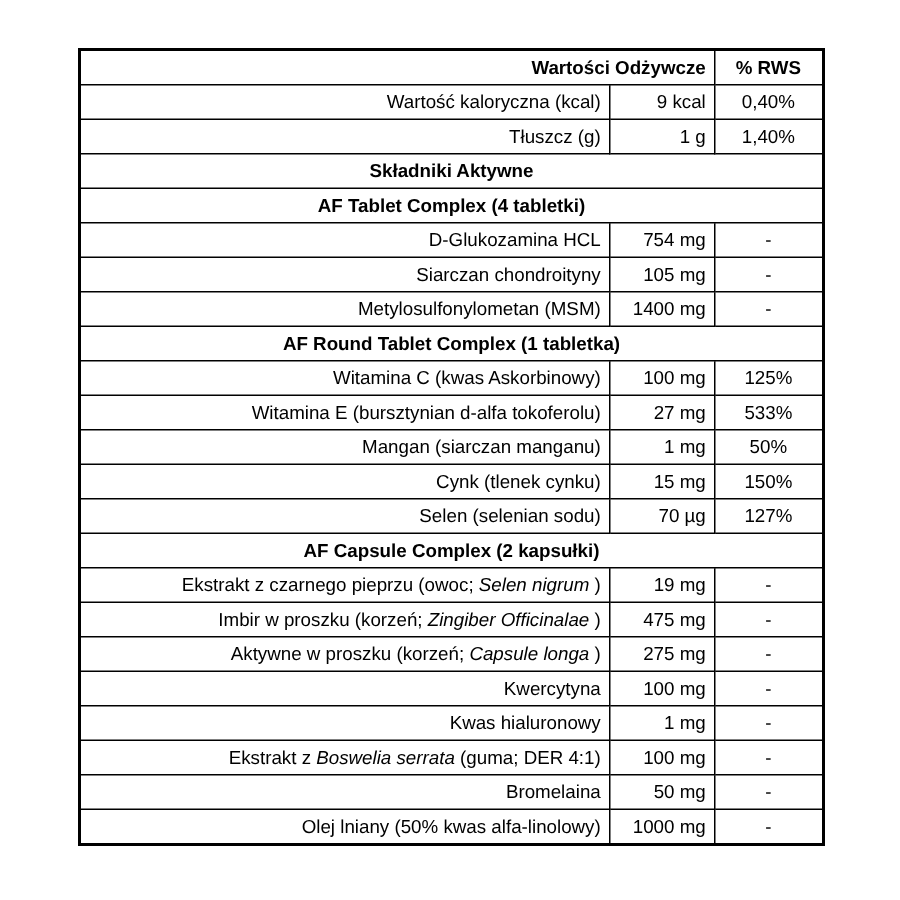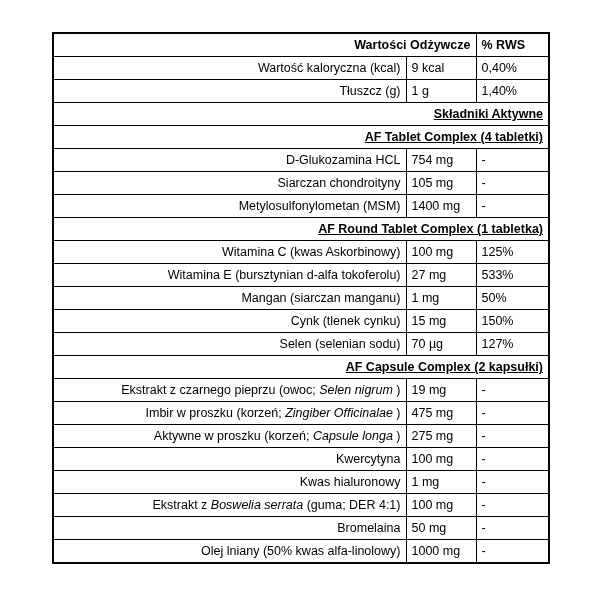--- a/index.html
+++ b/index.html
@@ -39,32 +39,31 @@
     line-height: 22px;
     padding: 0 5px;
     font-size: 12.5px;
     white-space: nowrap;
     overflow: hidden;
     vertical-align: middle;
     box-sizing: border-box;
   }
 
   td.name   { text-align: right; }
-  td.amount { }
-  td.rws    { text-align: left; margin-top: 21px; }
+  td.amount { text-align: right; }
+  td.rws    { text-align: center; margin-top: 21px; }
 
   tr.section-row td,
   tr.head-row td.head-title,
   tr.head-row td.rws {
     font-weight: bold;
   }
 
   tr.section-row td.section-cell {
-    text-align: right;
-    text-decoration: underline;
+    text-align: center;
   }
 
   .sci {
     font-style: italic;
   }
 </style>
 </head>
 <body>
 
 <div id="nutrition-panel">

